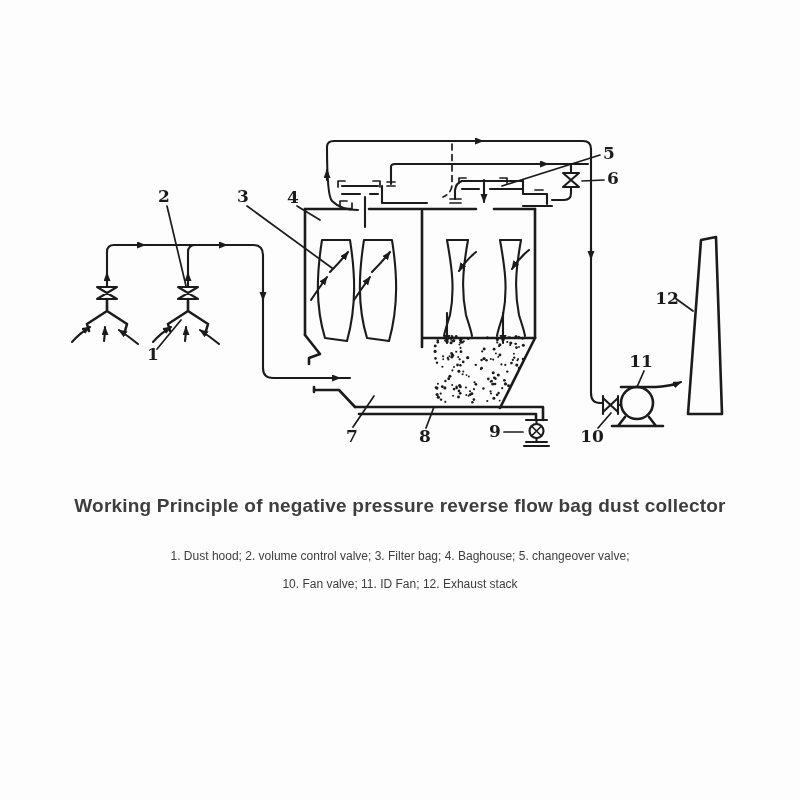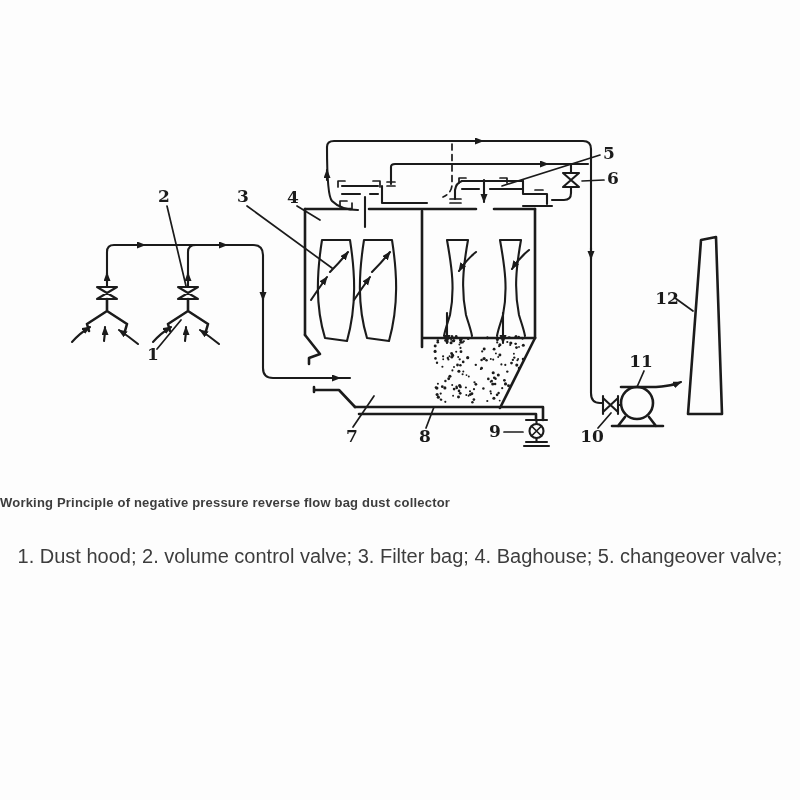--- a/index.html
+++ b/index.html
@@ -13,26 +13,26 @@
   svg.diagram{position:absolute;left:0;top:0;}
   svg .s  {stroke:var(--ink);stroke-width:2.1;fill:none;stroke-linecap:round;stroke-linejoin:round;}
   svg .sb {stroke:var(--ink);stroke-width:2.6;fill:none;stroke-linecap:round;stroke-linejoin:round;}
   svg .sf {stroke:var(--ink);stroke-width:1.7;fill:none;stroke-linecap:round;stroke-linejoin:round;}
   svg .dash{stroke-dasharray:6 4.5;}
   svg text.num{
     font-family:"DejaVu Serif","Liberation Serif",serif;
     font-weight:700;font-size:17px;fill:var(--ink);text-anchor:middle;
   }
   .figure-title{
-    position:absolute;left:0;top:495px;width:800px;
-    font-size:13px;font-weight:700;letter-spacing:.2px;color:var(--text);
+    position:absolute;left:0;top:495px;width:800px;text-align:center;
+    font-size:19px;font-weight:700;letter-spacing:.2px;color:var(--text);
   }
   .figure-caption{
     position:absolute;left:0;top:543px;width:800px;text-align:center;
-    font-size:20px;font-weight:400;color:var(--text);line-height:27.5px;
+    font-size:12px;font-weight:400;color:var(--text);line-height:27.5px;
   }
 </style>
 </head>
 <body>
 
 <div class="page">
 
   <svg class="diagram" width="800" height="480" viewBox="0 0 800 480">
     <defs>
       <marker id="ah" markerUnits="userSpaceOnUse" markerWidth="10" markerHeight="8" refX="8" refY="3.5" orient="auto">
@@ -327,15 +327,16 @@
       <text class="num" x="592" y="442">10</text>
       <text class="num" x="641" y="367">11</text>
       <text class="num" x="667" y="304">12</text>
     </g>
   </svg>
 
   <div class="figure-title">Working Principle of negative pressure reverse flow bag dust collector</div>
 
   <div class="figure-caption">
     <div>1. Dust hood; 2. volume control valve; 3. Filter bag; 4. Baghouse; 5. changeover valve;</div>
+    <div>10. Fan valve; 11. ID Fan; 12. Exhaust stack</div>
   </div>
 
 </div>
 
 </body></html>

